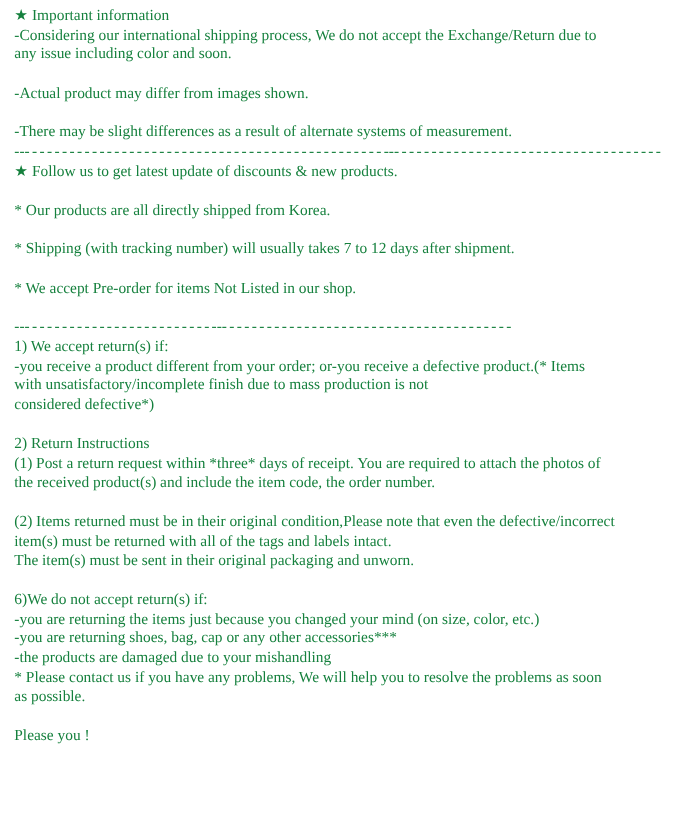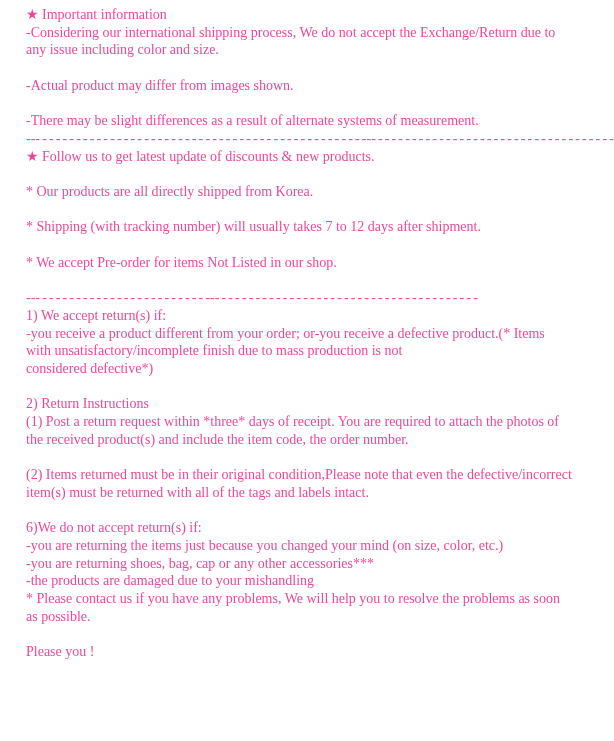--- a/index.html
+++ b/index.html
@@ -6,41 +6,41 @@
   html, body { background: #ffffff; }
   body {
     width: 614px;
     height: 741px;
     overflow: hidden;
   }
   .doc {
     font-family: "Liberation Serif", "DejaVu Serif", serif;
     font-size: 14px;
     line-height: 17.7px;
-    color: #ec4899;
-    padding: 6px 0 0 26px;
+    color: #15803d;
+    padding: 6px 0 0 13px;
   }
   .line {
     min-height: 17.7px;
     white-space: pre;
     overflow: visible;
   }
   .sep {
     word-spacing: -1.36px;
   }
 </style>
 </head>
 <body>
 
 <div class="doc">
   <div>
       <div class="section">
         <div class="line">★ Important information</div>
         <div class="line">-Considering our international shipping process, We do not accept the Exchange/Return due to</div>
-        <div class="line">any issue including color and size.</div>
+        <div class="line">any issue including color and soon.</div>
         <div class="line"></div>
         <div class="line">-Actual product may differ from images shown.</div>
         <div class="line"></div>
         <div class="line">-There may be slight differences as a result of alternate systems of measurement.</div>
       </div>
       <div class="section">
         <div class="line sep">--- - - - - - - - - - - - - - - - - - - - - - - - - - - - - - - - - - - - - - - - - - - - - - - - --- - - - - - - - - - - - - - - - - - - - - - - - - - - - - - - - - - - -</div>
       </div>
       <div class="section">
         <div class="line">★ Follow us to get latest update of discounts &amp; new products.</div>
@@ -60,20 +60,21 @@
         <div class="line">-you receive a product different from your order; or-you receive a defective product.(* Items</div>
         <div class="line">with unsatisfactory/incomplete finish due to mass production is not</div>
         <div class="line">considered defective*)</div>
         <div class="line"></div>
         <div class="line">2) Return Instructions</div>
         <div class="line">(1) Post a return request within *three* days of receipt. You are required to attach the photos of</div>
         <div class="line">the received product(s) and include the item code, the order number.</div>
         <div class="line"></div>
         <div class="line">(2) Items returned must be in their original condition,Please note that even the defective/incorrect</div>
         <div class="line">item(s) must be returned with all of the tags and labels intact.</div>
+        <div class="line">The item(s) must be sent in their original packaging and unworn.</div>
         <div class="line"></div>
         <div class="line">6)We do not accept return(s) if:</div>
         <div class="line">-you are returning the items just because you changed your mind (on size, color, etc.)</div>
         <div class="line">-you are returning shoes, bag, cap or any other accessories***</div>
         <div class="line">-the products are damaged due to your mishandling</div>
         <div class="line">* Please contact us if you have any problems, We will help you to resolve the problems as soon</div>
         <div class="line">as possible.</div>
         <div class="line"></div>
         <div class="line">Please you !</div>
       </div>

